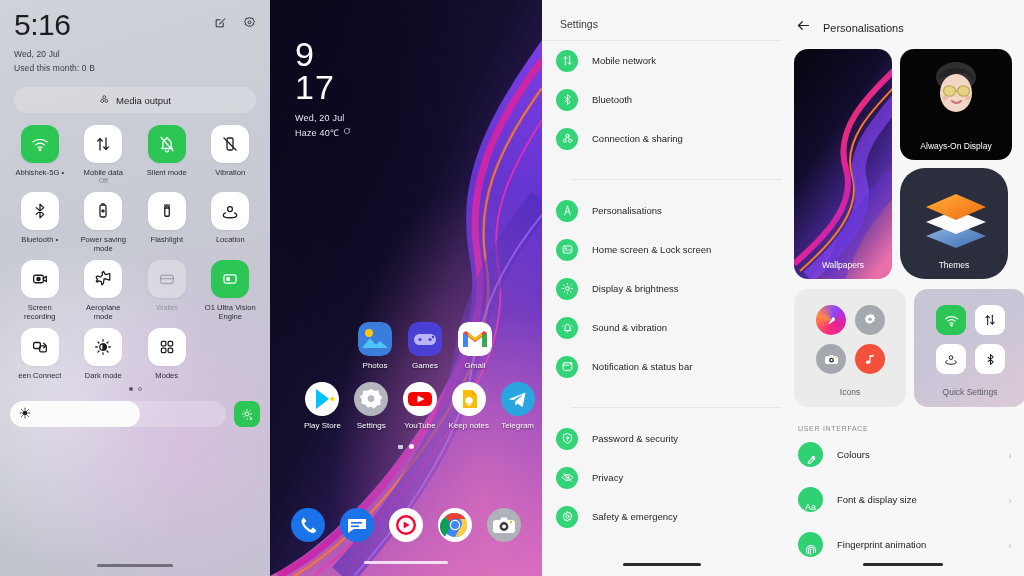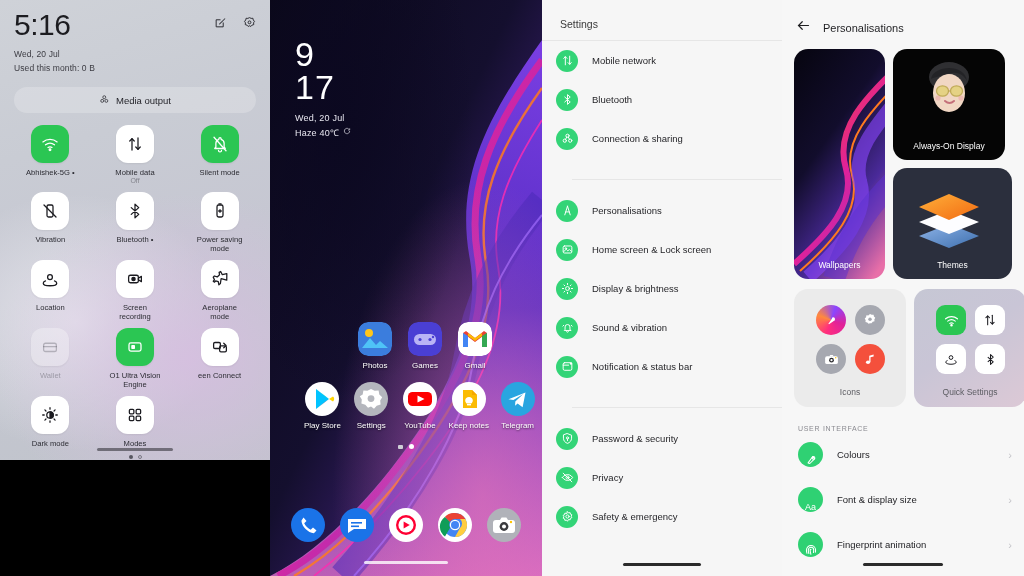--- a/index.html
+++ b/index.html
@@ -1,40 +1,40 @@
 <!DOCTYPE html>
 <html><head>
 <meta charset="utf-8">
 <style>
   * { box-sizing: border-box; margin:0; padding:0; }
   html,body{ width:1024px; height:576px; overflow:hidden; background:#000;
     font-family:"Liberation Sans", sans-serif; }
   #root{ position:relative; width:1024px; height:576px; display:flex; }
 
   
-  .panel-qs{ position:relative; width:270px; height:460px; overflow:hidden;
+  .panel-qs{ position:relative; width:270px; height:576px; overflow:hidden;
     background:
       radial-gradient(120% 60% at 70% 78%, rgba(215,190,225,.85) 0%, rgba(198,196,216,0) 60%),
       radial-gradient(90% 45% at 28% 70%, rgba(232,232,238,.9) 0%, rgba(210,212,222,0) 62%),
       linear-gradient(163deg,#cfd2d8 0%,#c9ccd4 30%,#c6c7d2 55%,#c3c6cf 75%,#c0c3cb 100%);
   }
   .qs-head{ padding:10px 14px 0 14px; }
   .qs-timerow{ display:flex; align-items:flex-start; justify-content:space-between; }
   .qs-time{ font-size:30px; font-weight:400; color:#1c1c20; letter-spacing:-.5px; line-height:1; }
   .qs-headicons{ display:flex; gap:16px; padding-top:6px; }
   .qs-headicons svg{ display:block; }
   .qs-date{ font-size:8.5px; color:#3b3b42; margin-top:9px; letter-spacing:.1px;}
   .qs-used{ font-size:8.5px; color:#3b3b42; margin-top:4px; letter-spacing:.1px;}
 
   .media-out{ margin:14px 14px 0 14px; height:26px; border-radius:13px;
     background:rgba(255,255,255,.22); display:flex; align-items:center;
     justify-content:center; gap:6px; }
   .media-out span{ font-size:9.5px; color:#25252b; }
 
-  .tiles{ margin:12px 8px 0 8px; display:grid; grid-template-columns:repeat(3,1fr);
+  .tiles{ margin:12px 8px 0 8px; display:grid; grid-template-columns:repeat(4,1fr);
     row-gap:6px; }
   .tile{ display:flex; flex-direction:column; align-items:center; }
   .tile-box{ width:38px; height:38px; border-radius:12px; background:#fff;
     display:flex; align-items:center; justify-content:center;
     box-shadow:0 1px 2px rgba(0,0,0,.06); }
   .tile-box.on{ background:#2bc653; }
   .tile-box.dim{ background:rgba(255,255,255,.30); }
   .tile-lbl{ font-size:7.6px; color:#2c2c33; margin-top:5px; text-align:center;
     line-height:1.25; max-width:58px; white-space:pre-line; }
   .tile-lbl.dim{ color:rgba(60,60,68,.38); }
@@ -106,21 +106,21 @@
   .per-head{ display:flex; align-items:center; gap:12px; padding:18px 0 0 14px; }
   .per-title{ font-size:11px; color:#1f1f22; }
   .per-cards{ display:flex; gap:8px; padding:12px 12px 0 12px; }
   .card-wall{ position:relative; width:112px; height:230px; border-radius:14px;
     overflow:hidden; }
   .card-lbl{ position:absolute; left:0; right:0; bottom:9px; text-align:center;
     font-size:8.5px; color:#fff; }
   .card-right{ display:flex; flex-direction:column; gap:8px; }
   .card-aod{ position:relative; width:112px; height:111px; border-radius:14px;
     background:#050505; overflow:hidden; }
-  .card-th{ position:relative; width:119px; height:111px; border-radius:14px;
+  .card-th{ position:relative; width:108px; height:111px; border-radius:25px;
     background:#2b2f3d; overflow:hidden; }
   .per-cards2{ display:flex; gap:8px; padding:10px 12px 0 12px; }
   .card-icons{ width:112px; height:118px; border-radius:14px; background:#ebebeb;
     position:relative; }
   .card-qs{ width:112px; height:118px; border-radius:14px; position:relative;
     background:linear-gradient(145deg,#c6c7d4 0%,#c9c5d6 45%,#dcc9d6 100%); }
   .mini-grid{ display:grid; grid-template-columns:repeat(2,1fr); gap:9px;
     padding:16px 22px 0 22px; justify-items:center;}
   .mini-ic{ width:30px; height:30px; border-radius:50%; display:flex;
     align-items:center; justify-content:center; }
@@ -243,20 +243,32 @@
           <div class="tile-box">
             <svg width="18" height="18" viewBox="0 0 24 24" fill="none" stroke="#1b1b20" stroke-width="1.7" stroke-linecap="round" stroke-linejoin="round">
               <rect x="8" y="4" width="8" height="16" rx="2.2"></rect>
               <path d="M10.5 2.5h3"></path>
               <path d="M12 10.2v3.6M10.2 12h3.6"></path>
             </svg>
           </div>
           <div class="tile-clip">
             <div class="tile-lbl">Power saving
 mode</div>
+          </div>
+        </div>
+        <div class="tile">
+          <div class="tile-box">
+            <svg width="18" height="18" viewBox="0 0 24 24" fill="none" stroke="#1b1b20" stroke-width="1.7" stroke-linecap="round" stroke-linejoin="round">
+              <path d="M9 8h6v9.5a1.5 1.5 0 0 1-1.5 1.5h-3A1.5 1.5 0 0 1 9 17.5z"></path>
+              <path d="M9 8l.8-2.5h4.4L15 8"></path>
+              <path d="M12 3.2v1M9 3.8l.5 1M15 3.8l-.5 1"></path>
+            </svg>
+          </div>
+          <div class="tile-clip">
+            <div class="tile-lbl">Flashlight</div>
           </div>
         </div>
         <div class="tile">
           <div class="tile-box">
             <svg width="18" height="18" viewBox="0 0 24 24" fill="none" stroke="#1b1b20" stroke-width="1.7" stroke-linecap="round" stroke-linejoin="round">
               <circle cx="12" cy="9.5" r="3.2"></circle>
               <path d="M6 14.5c-2 .8-3 1.9-3 3 0 2 4 3.5 9 3.5s9-1.5 9-3.5c0-1.1-1-2.2-3-3"></path>
             </svg>
           </div>
           <div class="tile-clip">

